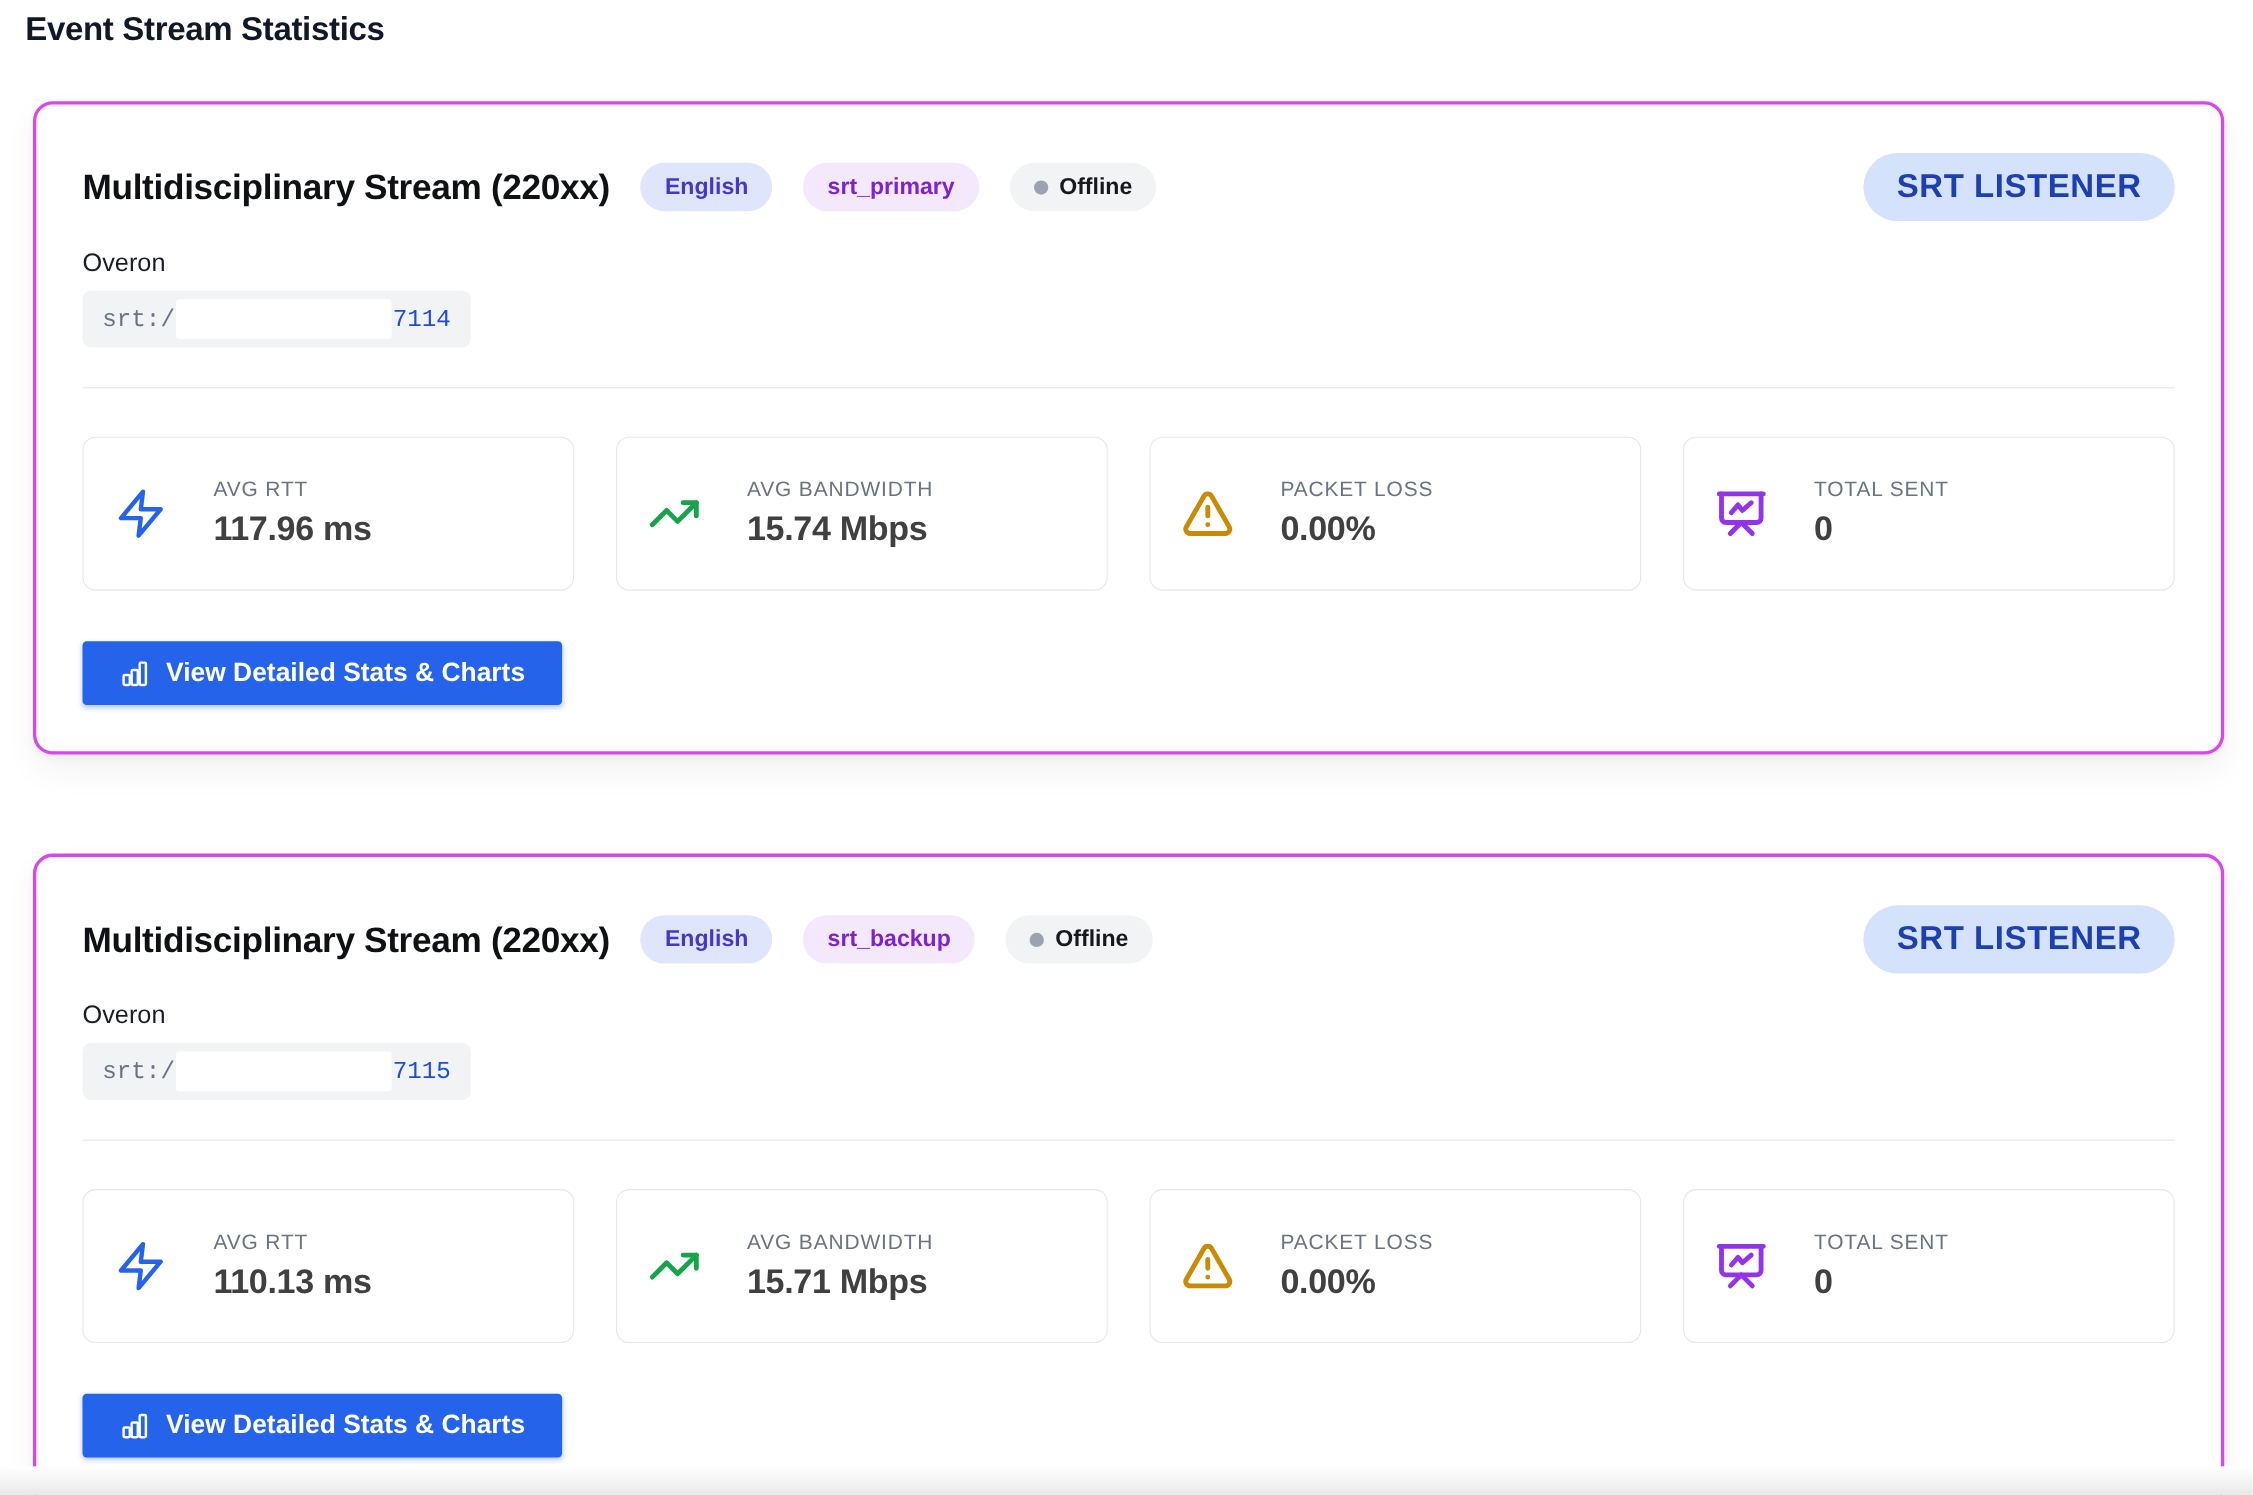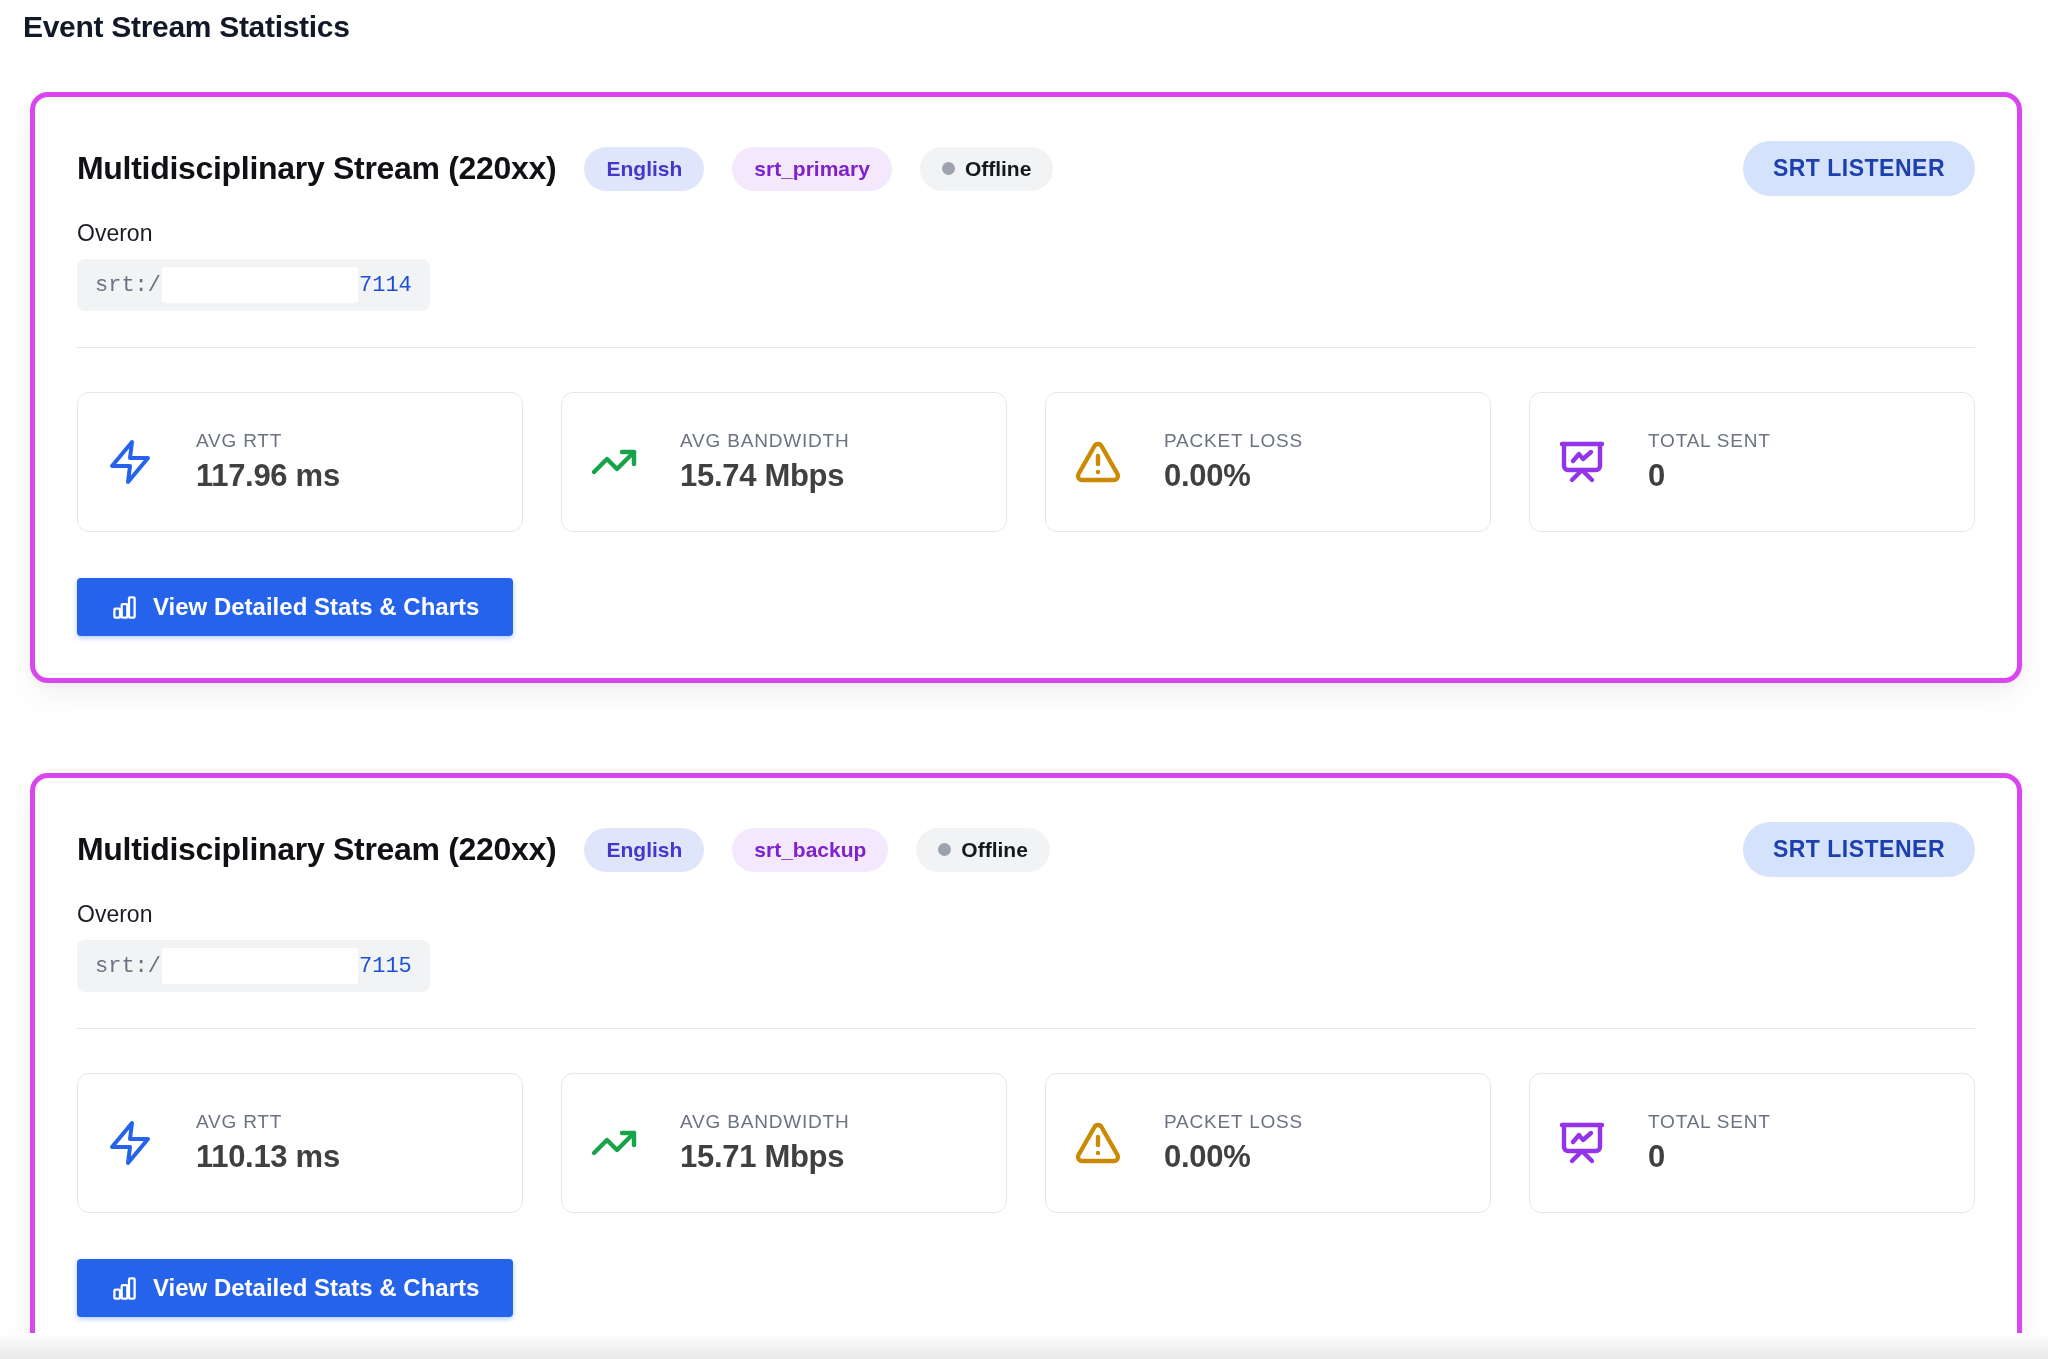--- a/index.html
+++ b/index.html
@@ -14,21 +14,21 @@
     font-size: 30px;
     font-weight: 700;
     letter-spacing: -0.3px;
     margin: 10px 0 0 23px;
     color: #111827;
   }
   .stream-card {
     width: 1992px;
     margin-left: 30px;
     background: #ffffff;
-    border: 5px solid #d946ef;
+    border: 3px solid #d946ef;
     border-radius: 18px;
     box-shadow: 0 14px 30px rgba(0,0,0,0.05), 0 3px 8px rgba(0,0,0,0.04);
     padding: 44px 42px 42px 42px;
   }
   .card-1 { margin-top: 48px; }
   .card-2 { margin-top: 90px; }
 
   .card-header {
     display: flex;
     align-items: center;
@@ -61,21 +61,21 @@
   .badge-status { background: #f2f3f5; color: #16181d; }
   .status-dot {
     width: 13px; height: 13px;
     border-radius: 50%;
     background: #9ca3af;
     display: inline-block;
   }
   .listener-badge {
     background: #d4e2fb;
     color: #1e40af;
-    font-size: 23px;
+    font-size: 30px;
     font-weight: 700;
     letter-spacing: 0.5px;
     padding: 14px 30px;
     border-radius: 999px;
     white-space: nowrap;
   }
   .provider-label {
     margin-top: 24px;
     font-size: 23px;
     font-weight: 500;

